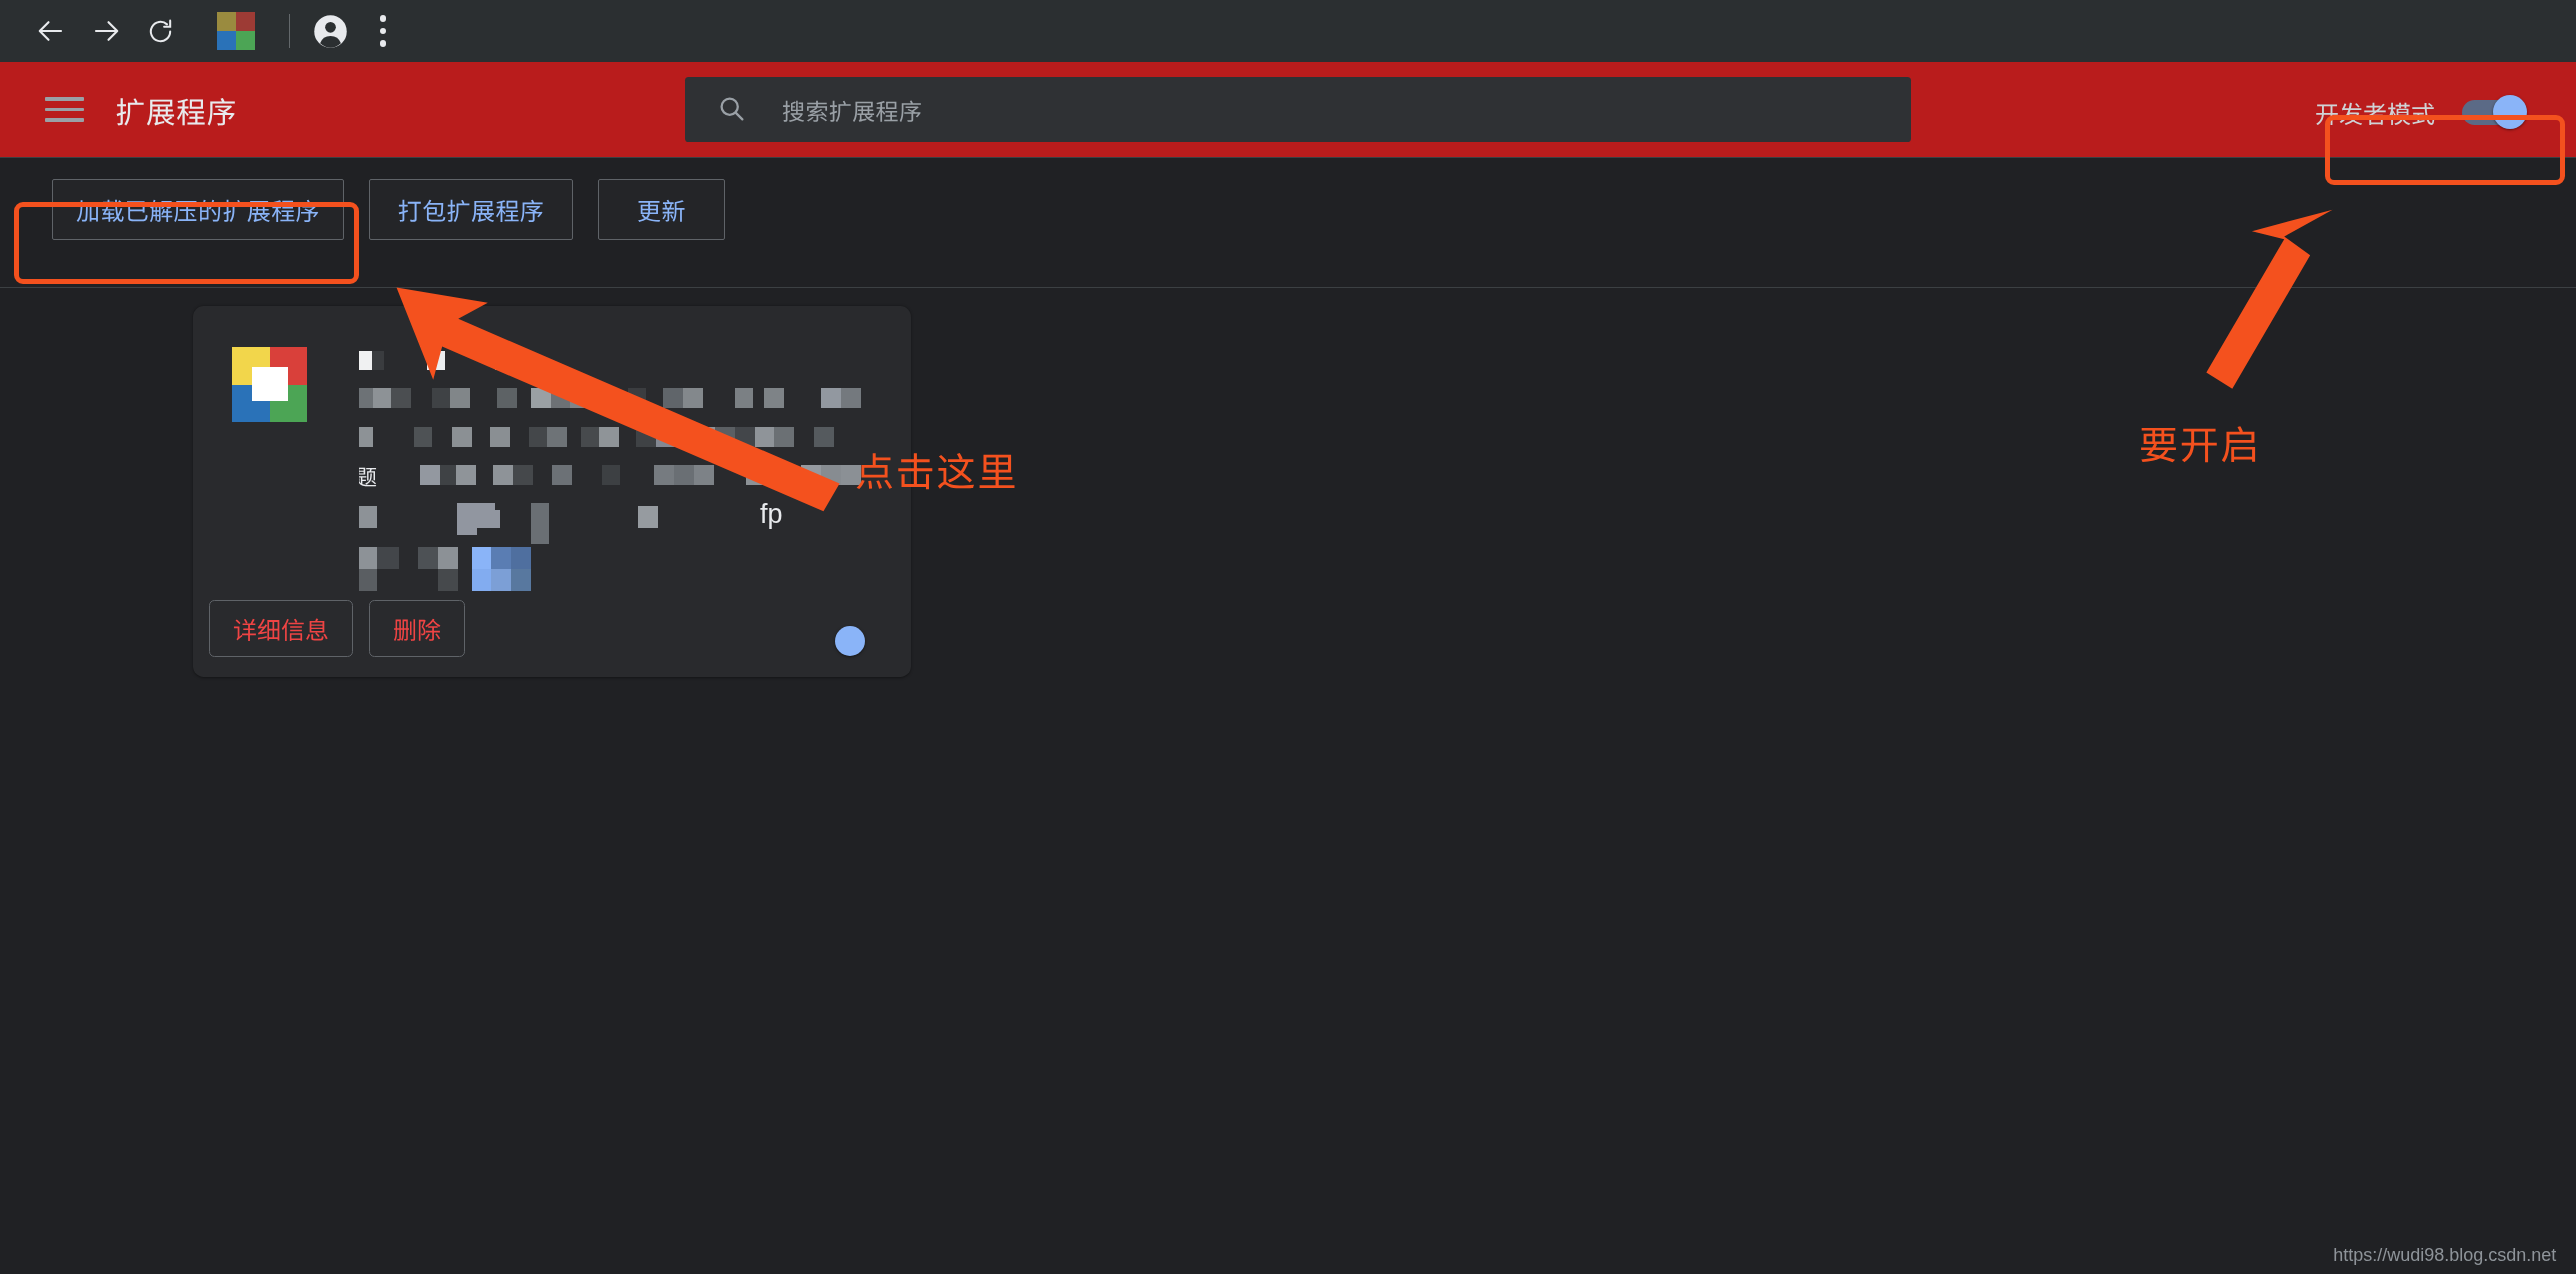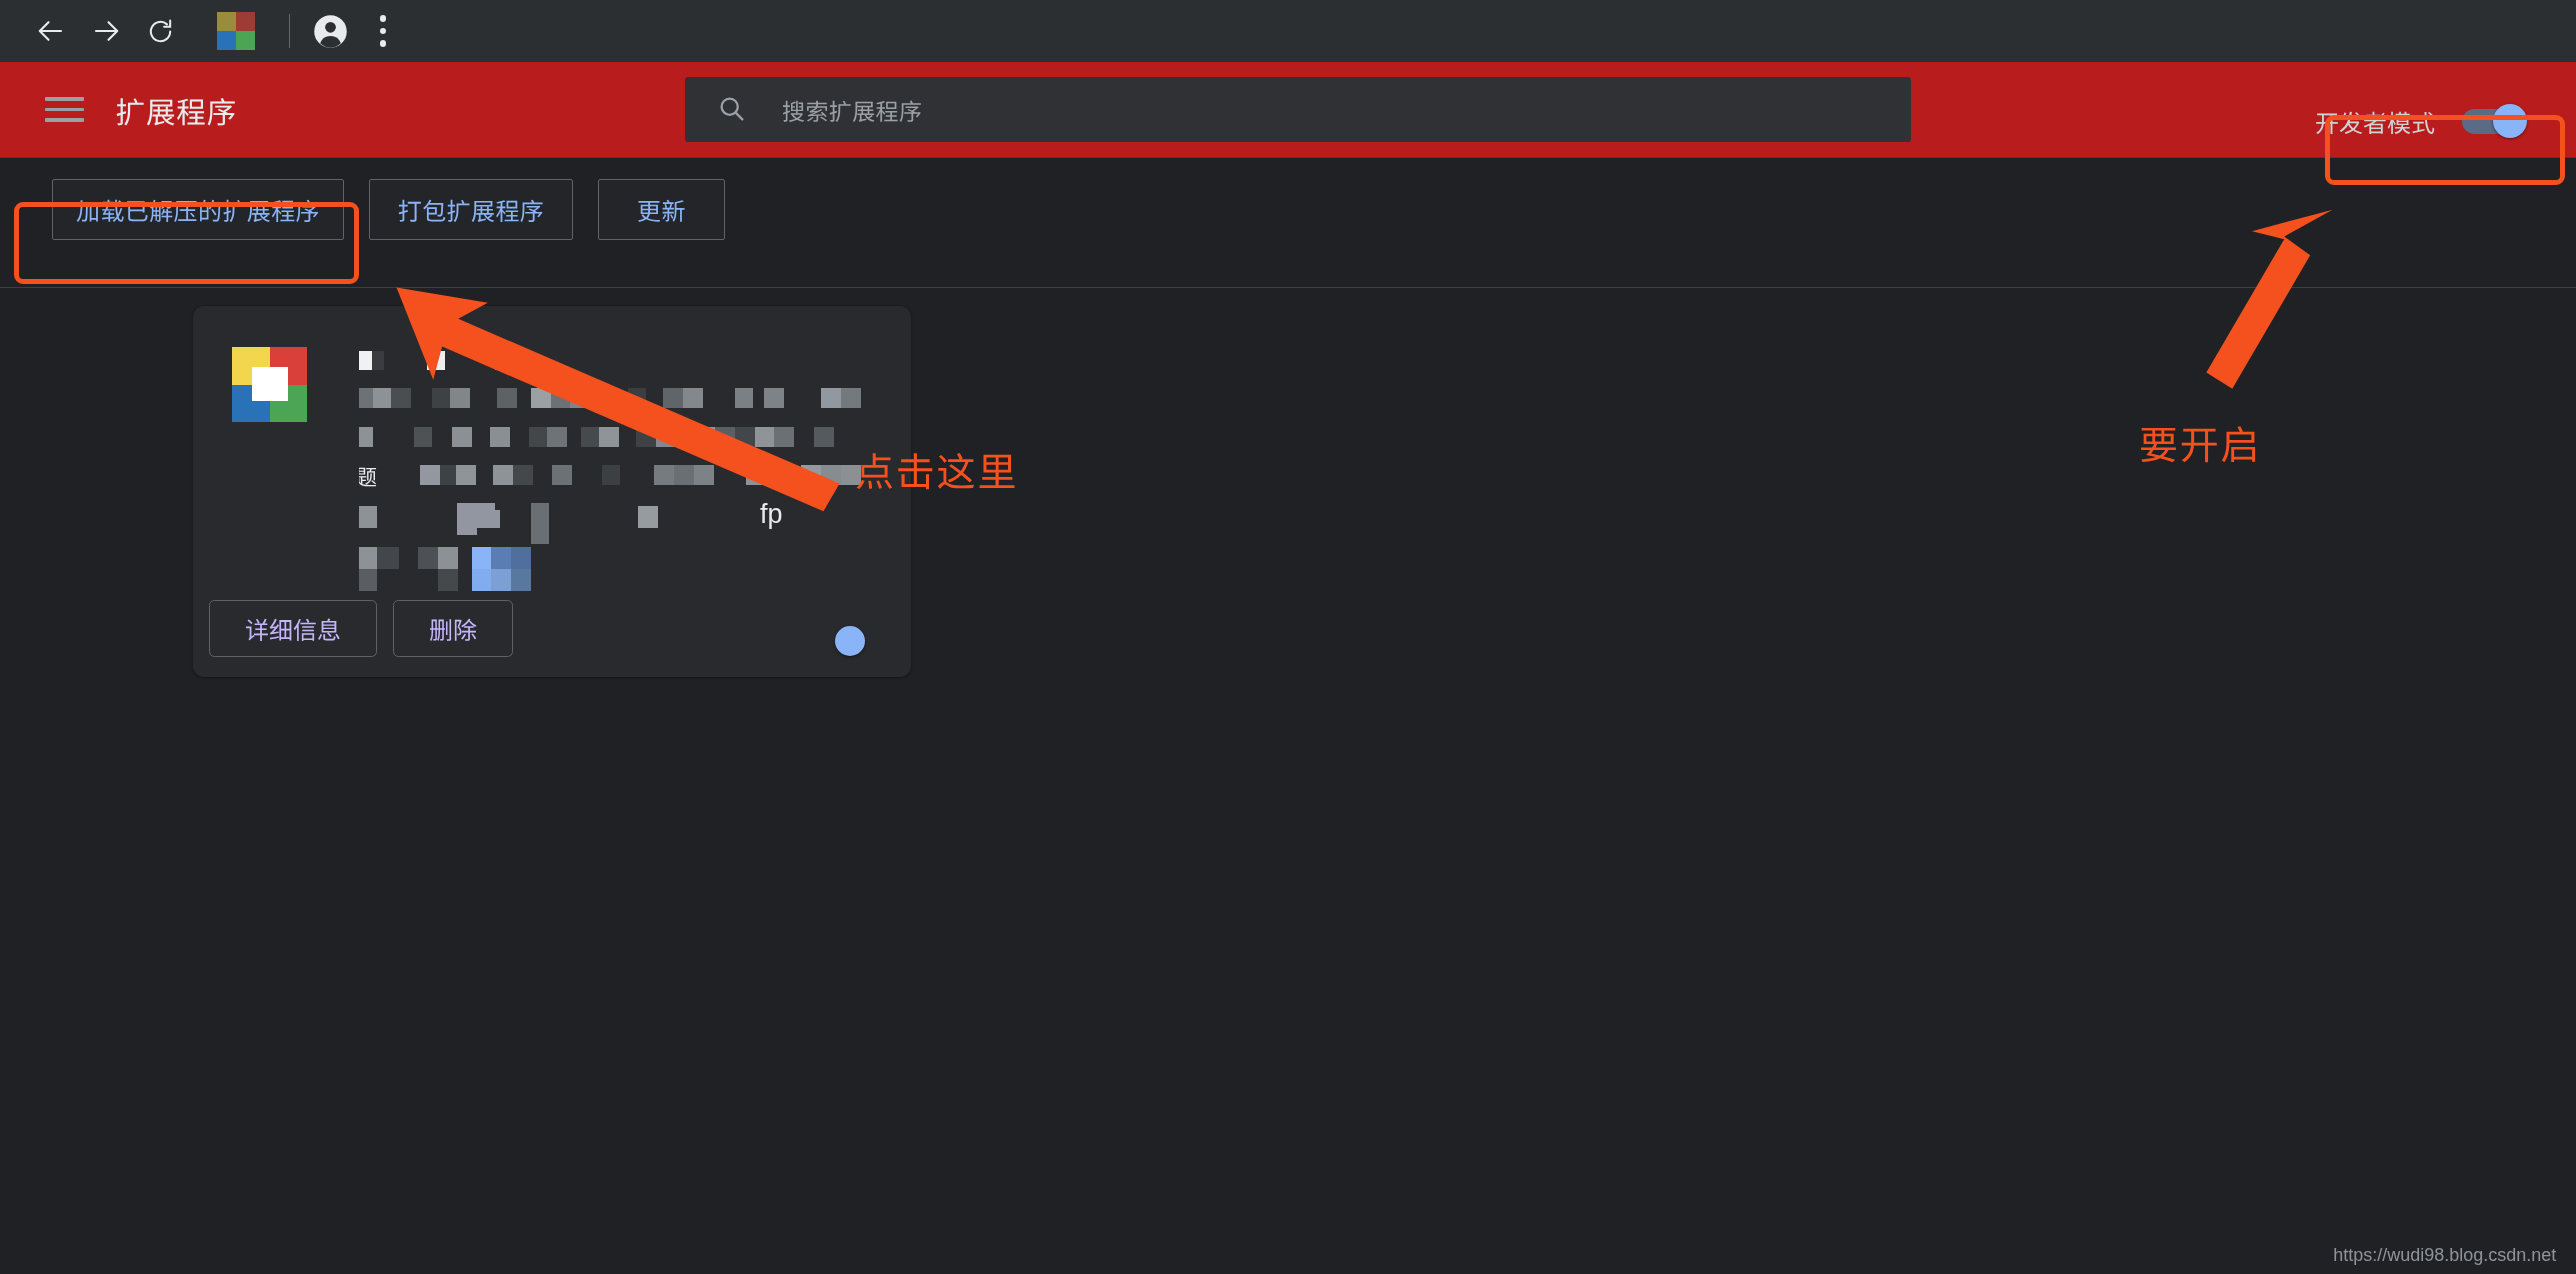--- a/index.html
+++ b/index.html
@@ -163,21 +163,21 @@
     box-sizing: border-box;
   }
   .ext-search .ph {
     color: #9aa0a6;
     font-size: 23px;
     margin-left: 36px;
     letter-spacing: 0.4px;
   }
   .devmode-wrap {
     position: absolute;
-    right: 30px; top: 91px;
+    right: 30px; top: 82px;
     display: flex;
     align-items: center;
     gap: 27px;
     padding: 12.5px 23px 12.5px 25px;
     box-sizing: border-box;
   }
   .devmode-label {
     color: #cfd3d6;
     font-size: 24px;
     white-space: nowrap;
@@ -270,24 +270,24 @@
   .card-actions {
     position: absolute;
     left: 16px; bottom: 19.7px;
     display: flex;
     gap: 16px;
   }
   .card-btn {
     border: 0.9px solid #5f6368;
     border-radius: 5.4px;
     background: transparent;
-    color: #c4b5fd;
+    color: #ef4444;
     font-size: 24px;
     height: 57px;
-    padding: 0 35px;
+    padding: 0 23px;
     display: flex;
     align-items: center;
     justify-content: center;
     box-sizing: border-box;
     white-space: nowrap;
   }
   .card-toggle {
     position: absolute;
     right: 50px; bottom: 36px;
   }

